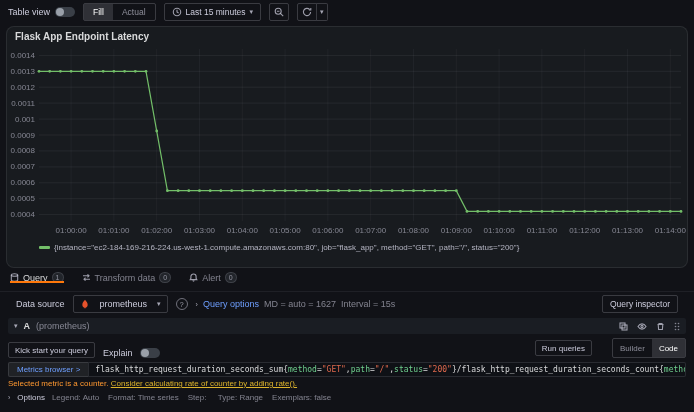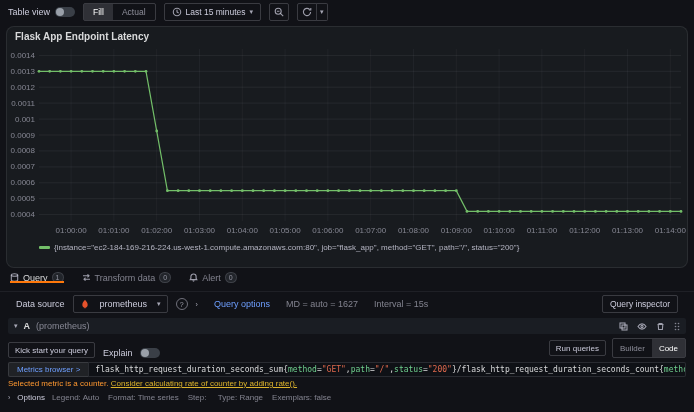--- a/index.html
+++ b/index.html
@@ -36,31 +36,31 @@
   .tabs{height:20px;display:flex;align-items:flex-start;gap:18px;padding:0 10px;border-bottom:1px solid rgba(204,204,220,.08)}
   .tab{display:flex;align-items:center;gap:4px;color:rgba(204,204,220,.6);cursor:pointer;position:relative}
   .tab.active{color:#d8d9da}
   .tab.active:after{content:"";position:absolute;left:0;right:0;bottom:0;height:2px;background:#ff780a}
   .badge{min-width:12px;padding:0 3px;height:11px;line-height:10px;border:1px solid rgba(204,204,220,.16);border-radius:6px;background:#22252b;color:rgba(204,204,220,.65);font-size:7px;text-align:center}
   .tabicon{display:inline-flex}
   
   .ds-row{height:24px;display:flex;align-items:center;gap:8px;padding:0 16px}
   .ds-picker{display:inline-flex;align-items:center;gap:10px;height:18px;padding:0 6px;border:1px solid rgba(204,204,220,.22);border-radius:2px;cursor:pointer}
   .help-circle{width:12px;height:12px;border:1px solid rgba(204,204,220,.5);border-radius:50%;display:inline-flex;align-items:center;justify-content:center;font-size:7px;color:rgba(204,204,220,.75);cursor:pointer;flex:none}
-  .qo{display:inline-flex;align-items:center;gap:16px;cursor:pointer}
+  .qo{display:inline-flex;align-items:center;gap:5px;cursor:pointer}
   .qi-btn{margin-left:auto}
   
   .qsection{margin:2px 8px 0}
   .qheader{height:16px;display:flex;align-items:center;gap:6px;background:#1a1d23;border-radius:2px;padding:0 6px}
   .qheader .ref{font-size:9px;font-weight:700;color:#d8d9da}
   .qicons{margin-left:auto;display:flex;gap:9px;align-items:center}
   .qicons span{display:inline-flex;cursor:pointer}
   .qtoolbar{display:flex;align-items:flex-end;gap:8px;margin-top:4px}
   .small-btn{height:16px;padding:0 6px;font-size:8px}
-  .qtoolbar .right{margin-left:auto;display:flex;gap:6px;align-items:center}
+  .qtoolbar .right{margin-left:auto;display:flex;gap:20px;align-items:center}
   .qrow{display:flex;align-items:stretch;margin-top:4px}
   .mb-btn{display:flex;align-items:center;padding:0 8px;background:#202226;border:1px solid rgba(204,204,220,.14);border-right:0;border-radius:2px 0 0 2px;font-size:8px;color:#6e9fff;cursor:pointer;white-space:nowrap}
   .code{flex:1;display:flex;align-items:center;background:#0f1116;border:1px solid rgba(204,204,220,.14);border-radius:0 2px 2px 0;padding:2px 6px;font-family:"DejaVu Sans Mono",monospace;font-size:8px;white-space:nowrap;overflow:hidden;cursor:text}
   .tok-metric{color:#d8d9da}
   .tok-label{color:#6fcf8e}
   .tok-string{color:#e0694d}
   .tok-punct,.tok-op{color:#d8d9da}
   .warning{margin-top:2px;font-size:8px;color:#ff9830;height:10px;line-height:10px}
   .warning .wlink{color:#dfb52c;text-decoration:underline;cursor:pointer}
   .optrow{margin-top:3px;display:flex;align-items:center;gap:7px;font-size:8px;height:10px}

